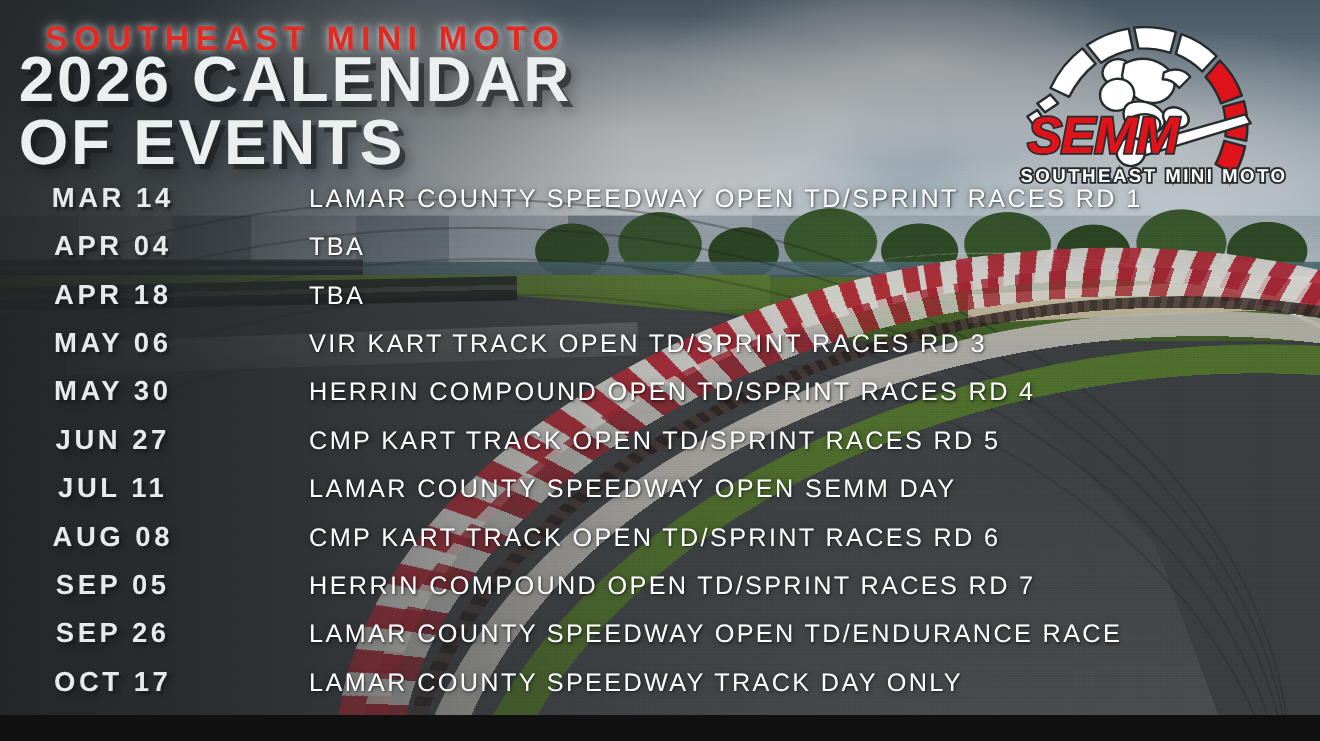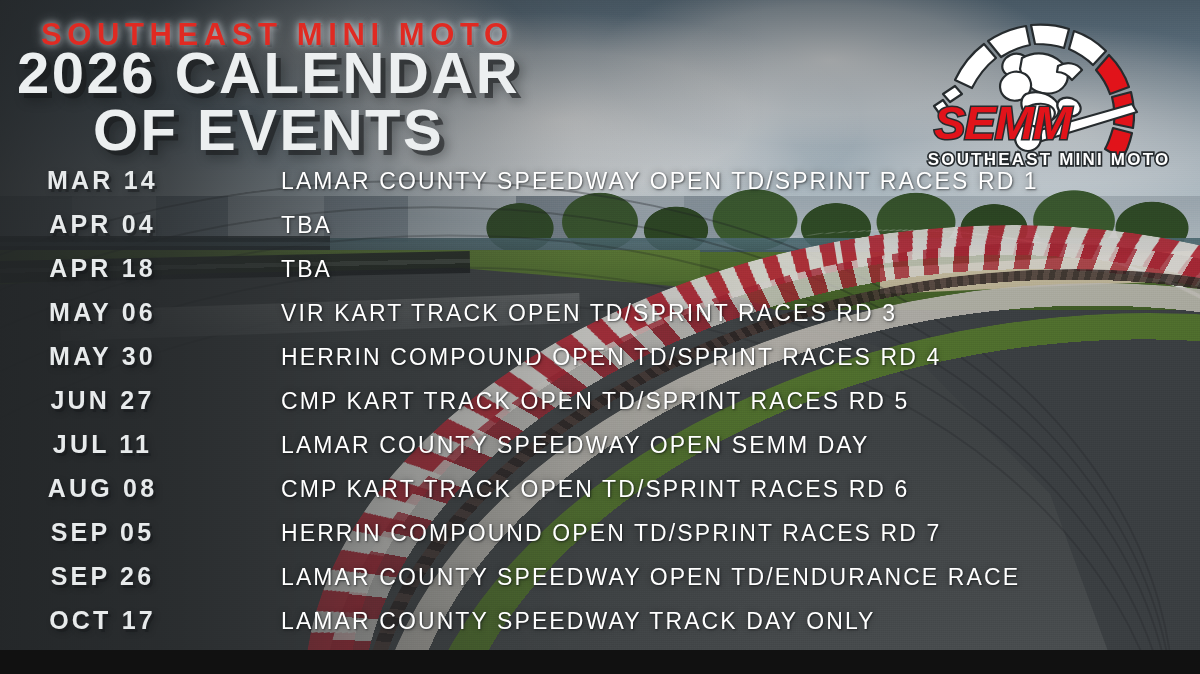--- a/index.html
+++ b/index.html
@@ -211,21 +211,21 @@
     white-space:nowrap;
   }
 
   .title{
     position:absolute; left:17px; top:44px;
     font-size:58px; font-weight:800; line-height:.99; letter-spacing:2.5px;
     color:#eceff0;
     text-shadow:5px 5px 0 rgba(24,26,28,.58), 7px 7px 12px rgba(10,12,14,.38);
     white-space:nowrap;
   }
-  .title .l2{ display:block;text-align:center; }
+  .title .l2{ display:block; }
 
   
   .events{ position:absolute; left:0; top:166px; width:1200px; }
   .row{
     display:flex; align-items:baseline;
     height:44px;
   }
   .date{
     width:205px; flex:0 0 205px;
     text-align:center;

